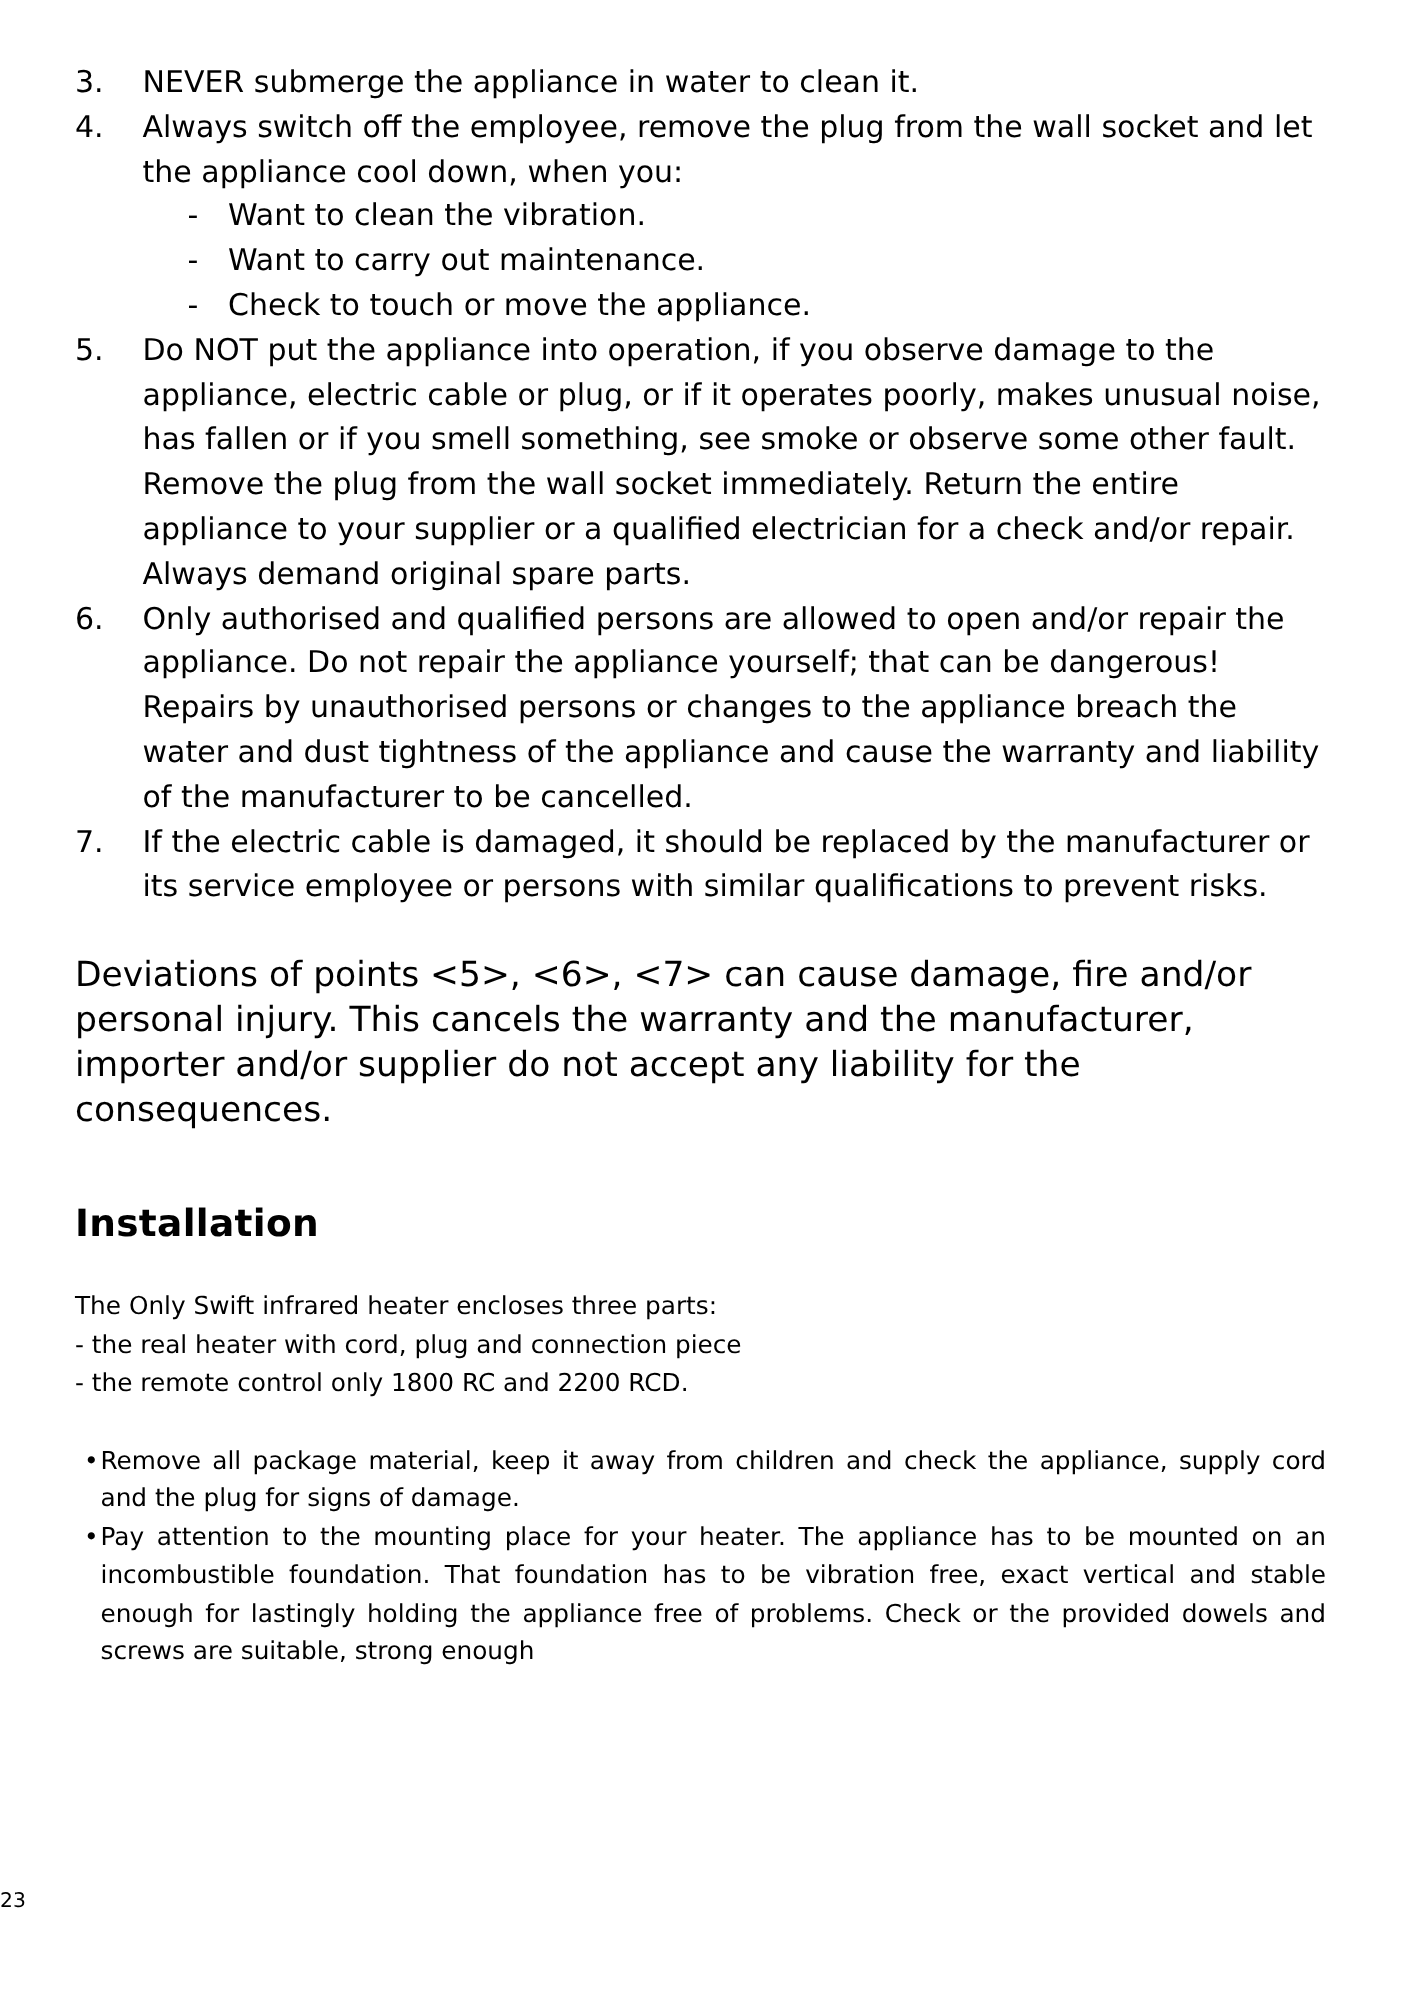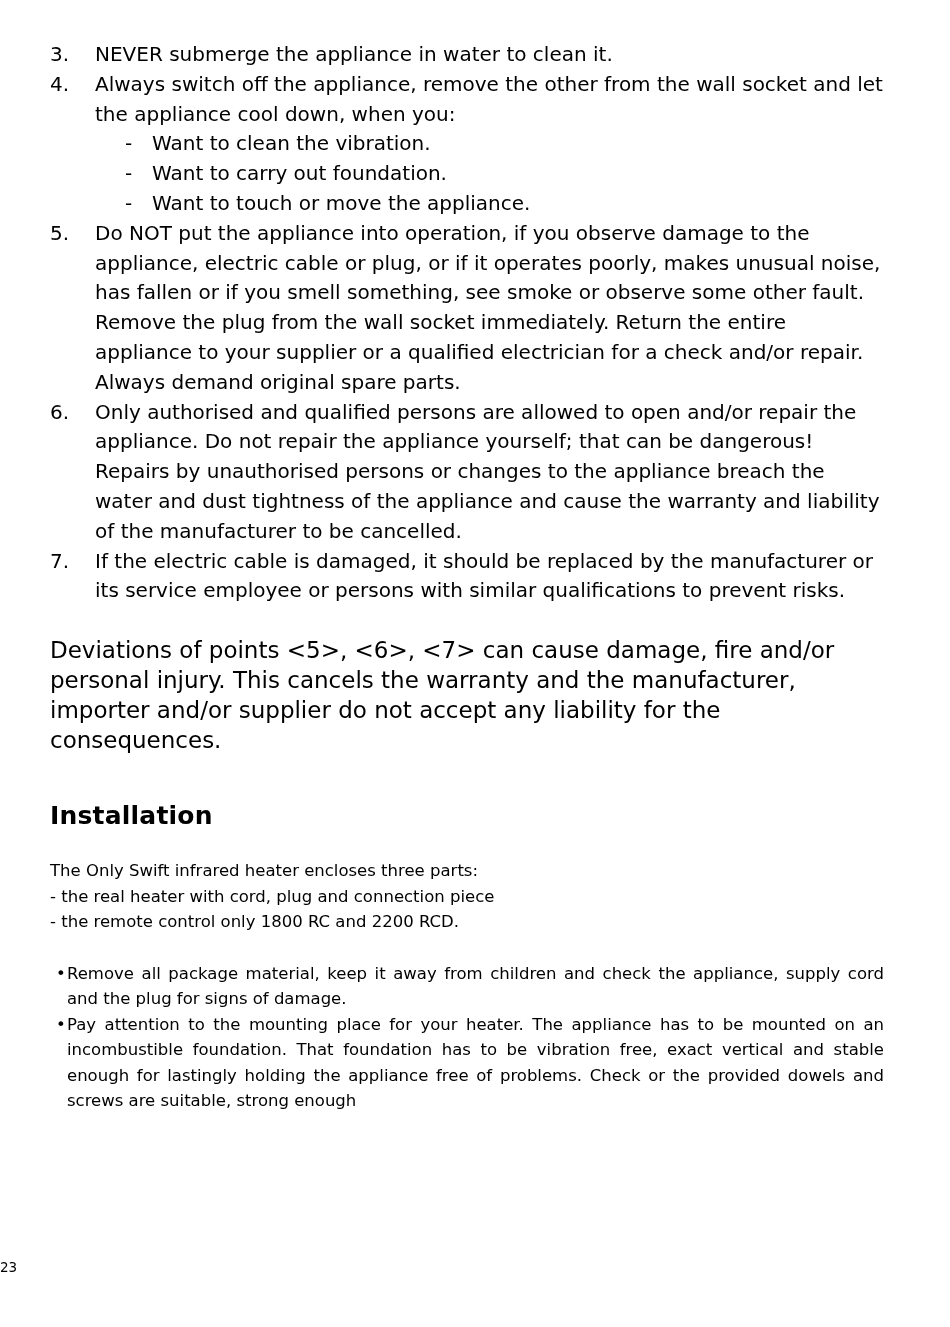--- a/index.html
+++ b/index.html
@@ -51,32 +51,32 @@
   <div class="main-text">
 
     <div class="li">
       <span class="li-num">3.</span>
       <div class="li-body">NEVER submerge the appliance in water to clean it.</div>
     </div>
 
     <div class="li">
       <span class="li-num">4.</span>
       <div class="li-body">
-        <div>Always switch off the appliance, remove the other from the wall socket and let the appliance cool down, when you:</div>
+        <div>Always switch off the employee, remove the plug from the wall socket and let the appliance cool down, when you:</div>
         <div class="sub-li">
           <span class="sub-dash">-</span>
           <span>Want to clean the vibration.</span>
         </div>
         <div class="sub-li">
           <span class="sub-dash">-</span>
-          <span>Want to carry out foundation.</span>
+          <span>Want to carry out maintenance.</span>
         </div>
         <div class="sub-li">
           <span class="sub-dash">-</span>
-          <span>Want to touch or move the appliance.</span>
+          <span>Check to touch or move the appliance.</span>
         </div>
       </div>
     </div>
 
     <div class="li">
       <span class="li-num">5.</span>
       <div class="li-body">Do NOT put the appliance into operation, if you observe damage to the appliance, electric cable or plug, or if it operates poorly, makes unusual noise, has fallen or if you smell something, see smoke or observe some other fault. Remove the plug from the wall socket immediately. Return the entire appliance to your supplier or a qualified electrician for a check and/or repair. Always demand original spare parts.</div>
     </div>
 
     <div class="li">

